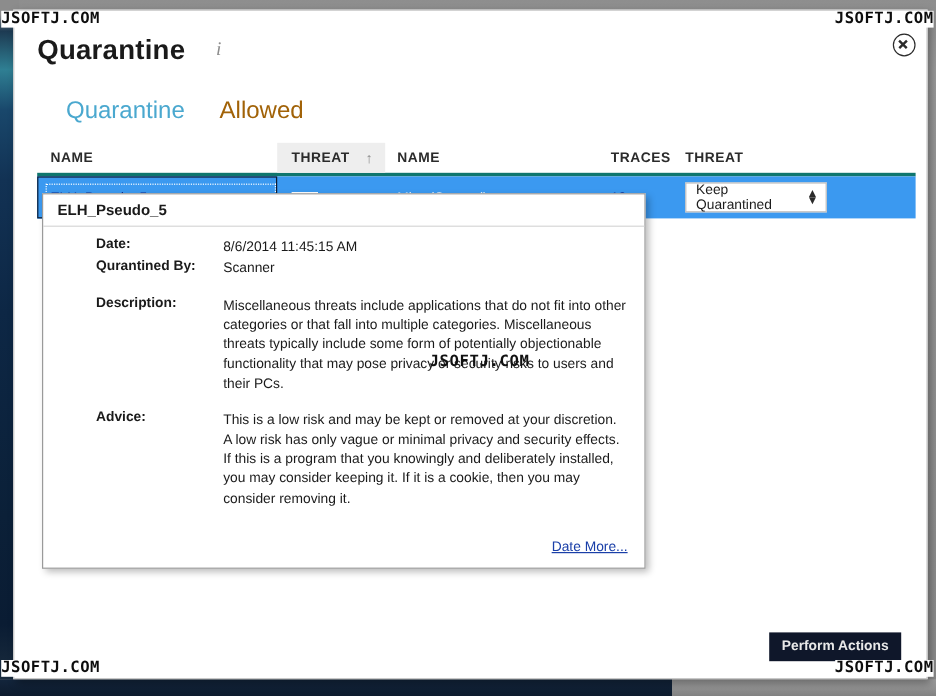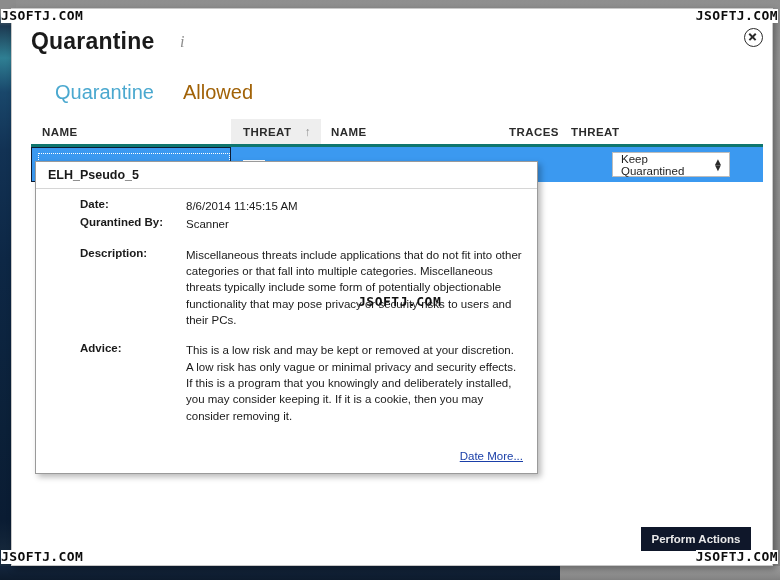--- a/index.html
+++ b/index.html
@@ -241,21 +241,20 @@
     height: 25px;
     width: 118px;
     display: flex;
     align-items: center;
     padding: 0 6px 0 8px;
     font-size: 11.5px;
     color: #1d1d1d;
     cursor: pointer;
     box-sizing: border-box;
     justify-content: space-between;
-    margin-left: 41px;
   }
   .spinner {
     display: flex;
     flex-direction: column;
     line-height: 0.55;
     font-size: 10px;
     color: #2b2b2b;
     margin-left: 6px;
   }
 

